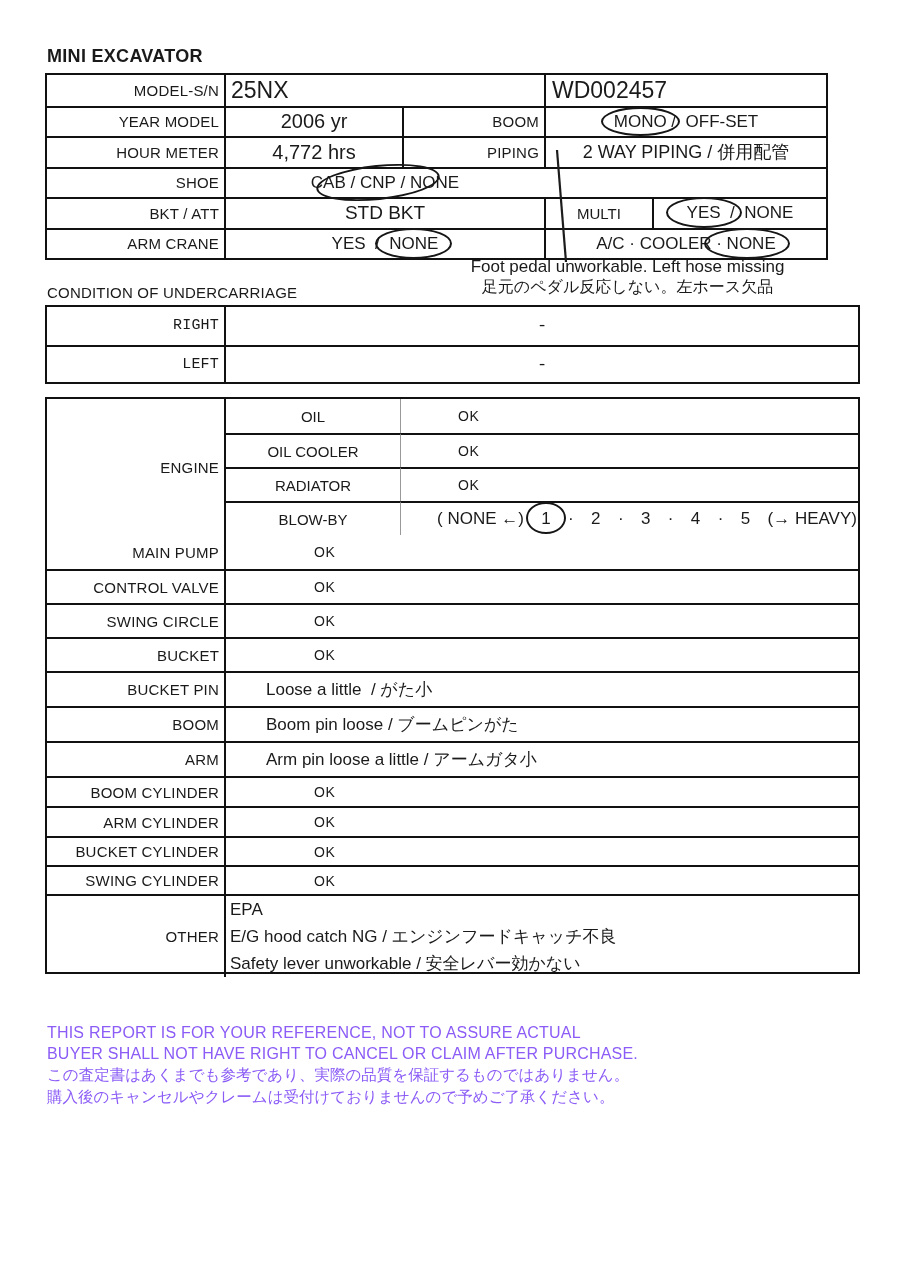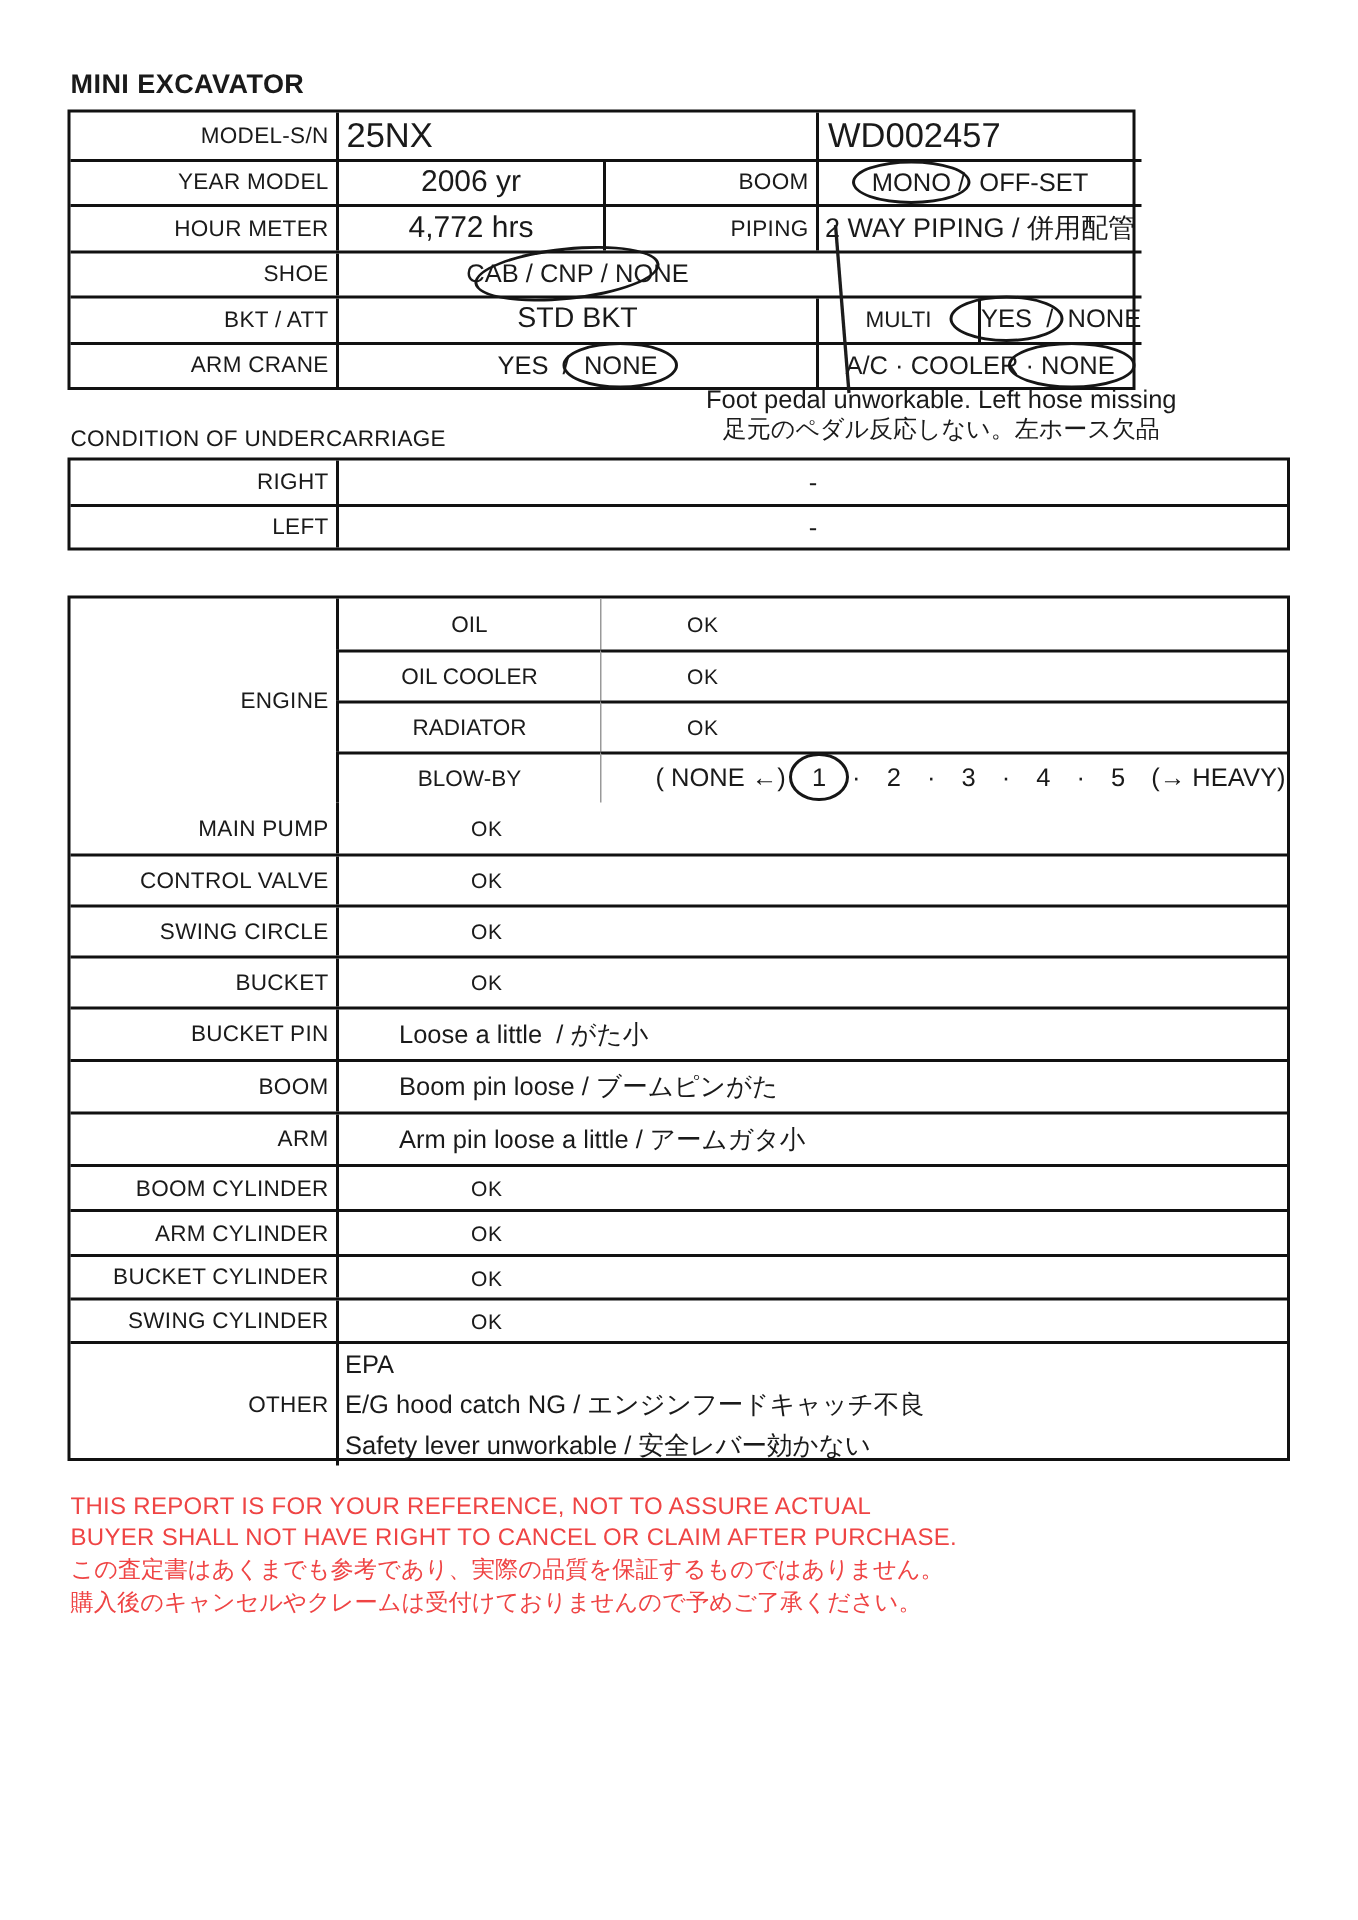--- a/index.html
+++ b/index.html
@@ -16,26 +16,26 @@
   .ctr{justify-content:center;}
   .pre{white-space:pre;}
   .big{font-size:23px;}
   .med{font-size:20px;}
   .v17{font-size:17px;}
   .v19{font-size:19px;}
   
   .title{left:47px;top:46px;font-size:18px;font-weight:700;letter-spacing:0.3px;}
   .uc-head{left:47px;top:284px;font-size:15px;letter-spacing:0.2px;}
   
-  #t1{left:45px;top:73px;width:712px;height:187px;display:grid;grid-template-rows:repeat(6,1fr);}
+  #t1{left:45px;top:73px;width:783px;height:187px;display:grid;grid-template-rows:repeat(6,1fr);}
   .r-a{grid-template-columns:177px 320px 1fr;}
   .r-b{grid-template-columns:177px 178px 142px 1fr;}
   .r-c{grid-template-columns:177px 320px 108px 1fr;}
   
-  #t2{left:45px;top:305px;width:815px;height:62px;display:grid;grid-template-rows:repeat(2,1fr);}
+  #t2{left:45px;top:305px;width:815px;height:79px;display:grid;grid-template-rows:repeat(2,1fr);font-family:Liberation Mono, monospace;}
   .r-u{grid-template-columns:177px 1fr;}
   
   .note{left:395px;top:257px;width:465px;text-align:center;line-height:20px;}
   .note .l1{font-size:17px;}
   .note .l2{font-size:16px;}
   
   #t3{left:45px;top:397px;width:815px;height:577px;display:grid;
       grid-template-rows:136px 34px 34px 34px 34px 35px 35px 35px 30px 30px 29px 29px 1fr;}
   .eng{display:grid;grid-template-columns:177px 176px 1fr;grid-template-rows:repeat(4,34px);box-sizing:border-box;}
   .eng-lbl{grid-column:1;grid-row:1/5;}
@@ -44,21 +44,21 @@
   .eng .bt{border-top:2px solid #111;}
   .ok{font-size:14px;letter-spacing:0.5px;}
   .eng .ok{padding-left:57px;}
   .blowby{font-size:17px;padding-left:36px;}
   .bb-wrap{display:flex;width:420px;justify-content:space-between;align-items:flex-end;white-space:pre;}
   .row-c{grid-template-columns:177px 1fr;}
   .val-ok{padding-left:88px;}
   .val-txt{padding-left:40px;font-size:17px;white-space:pre;}
   .other-lines{padding-left:4px;font-size:17px;line-height:27px;display:block;align-self:center;width:100%;}
   
-  .disc{left:47px;top:994px;color:#ef4444;}
+  .disc{left:47px;top:1022px;color:#8b5cf6;}
   .disc .en{font-size:16px;line-height:21px;letter-spacing:0.2px;}
   .disc .jp{font-size:15.5px;line-height:22px;}
   
   .circ{position:relative;display:inline-block;}
   .circ::after{content:"";position:absolute;border:2.6px solid #161616;border-radius:50%;pointer-events:none;}
   .c-mono::after{left:-13px;right:-13px;top:-5px;bottom:-4px;}
   .c-cnp::after{left:-44px;right:-44px;top:-8px;bottom:-7px;transform:rotate(-6deg);}
   .c-yes::after{left:-21px;right:-21px;top:-6px;bottom:-5px;}
   .c-acn::after{left:-12px;right:-14px;top:-6px;bottom:-5px;}
   .c-arm::after{left:-14px;right:-14px;top:-6px;bottom:-5px;}

